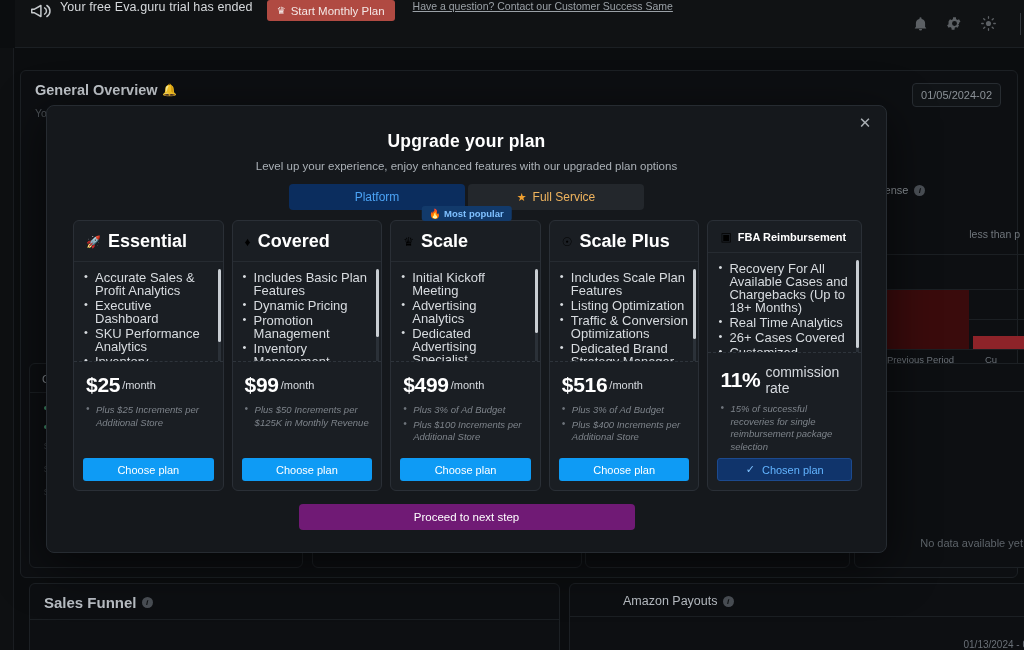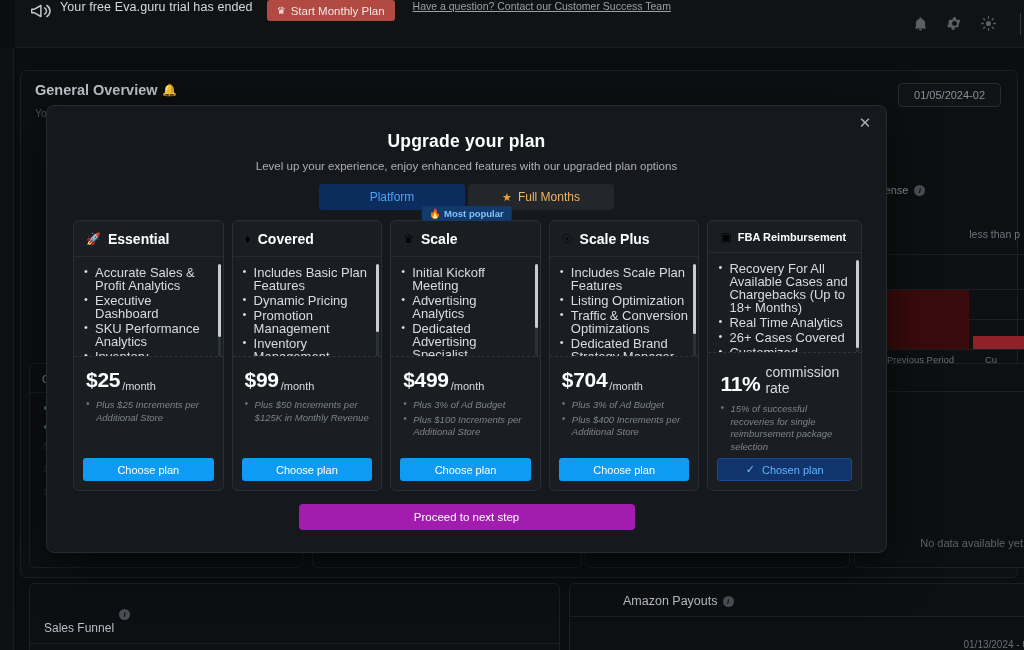--- a/index.html
+++ b/index.html
@@ -53,21 +53,21 @@
   .panel-sub { color: #4d5257; font-size: 10.5px; padding: 0 14px; }
   .info-dot {
     width: 11px; height: 11px; border-radius: 50%; background: #4a4f55;
     color: #0d0f12; font-size: 8px; font-weight: bold; display: inline-flex;
     align-items: center; justify-content: center; font-style: italic;
   }
   .bell-emoji { font-size: 12px; }
   .date-pill {
     position: absolute; right: 16px; top: 12px;
     border: 1px solid #272c31; border-radius: 4px; background: #111417;
-    color: #8b9197; font-size: 11px; padding: 5px 15px; white-space: nowrap;
+    color: #8b9197; font-size: 11px; padding: 5px 8px; white-space: nowrap;
   }
   .kpi-big { color: #dfe3e7; font-size: 19px; font-weight: 700; }
   .kpi-sub { color: #8a9096; font-size: 11px; }
   .kpi-note { color: #70767c; font-size: 10.5px; }
   .hline { height: 1px; background: #1b1f23; width: 100%; }
   .axis-lbl { color: #6a7077; font-size: 9.5px; }
   .nodata { color: #5d6369; font-size: 11px; }
   .bar-red-dark { background: #3a0b0c; }
   .bar-red { background: #8d2329; }
   .greendot { width: 4px; height: 4px; border-radius: 50%; background: #3f8f6a; }
@@ -87,21 +87,21 @@
   }
   .modal-title {
     text-align: center; color: #ffffff; font-size: 17.5px; font-weight: 700;
     margin-top: 25px; letter-spacing: .2px;
   }
   .modal-sub {
     text-align: center; color: #aab0b6; font-size: 11.5px; margin-top: 8px;
   }
   .seg-wrap { display: flex; justify-content: center; gap: 3px; margin-top: 12px; }
   .seg {
-    width: 146px; height: 26px; border-radius: 4px; border: none; cursor: pointer;
+    width: 176px; height: 26px; border-radius: 4px; border: none; cursor: pointer;
     font-size: 12px; font-family: "Liberation Sans", sans-serif;
     display: flex; align-items: center; justify-content: center; gap: 6px;
   }
   .seg-active { background: #0b2d5e; color: #4ba3f5; }
   .seg-inactive { background: #23272c; color: #f0b45e; }
   .star-ic { color: #f0a030; font-size: 11px; }
 
   .popular-badge {
     position: absolute; left: 50%; transform: translateX(-50%); top: 100px;
     background: #123a6b; color: #7fc0ff; font-size: 9.5px; font-weight: 700;
@@ -116,21 +116,21 @@
   .card {
     width: 152px; background: #1a1e23; border: 1px solid #2a2f36;
     border-radius: 6px; display: flex; flex-direction: column;
     height: 271px; position: relative;
   }
   .card.wide { width: 156px; }
   .card-head {
     display: flex; align-items: center; gap: 7px; padding: 10px 10px 9px 12px;
     border-bottom: 1px solid #262b31;
   }
-  .card-name { color: #ffffff; font-size: 14px; font-weight: 700; white-space: nowrap; }
+  .card-name { color: #ffffff; font-size: 18px; font-weight: 700; white-space: nowrap; }
   .card-name.small { font-size: 11px; }
   .plan-ic { font-size: 12px; line-height: 1; }
   .feat-wrap {
     position: relative; height: 100px; overflow: hidden; padding: 9px 10px 4px 9px;
     border-bottom: 1px dashed #2e343b;
   }
   ul.feats { list-style: none; }
   ul.feats li {
     color: #d8dce0; font-size: 13px; line-height: 13px; margin-bottom: 2px;
     padding-left: 12px; position: relative;
@@ -138,21 +138,21 @@
   ul.feats li:before {
     content: "\2022"; position: absolute; left: 1px; top: -1px; color: #d8dce0; font-size: 11px;
   }
   .scrollbar {
     position: absolute; right: 2px; top: 7px; width: 3px; height: 94px;
     background: #2b3138; border-radius: 2px;
   }
   .scrollbar > i {
     display: block; width: 3px; border-radius: 2px; background: #c9ced3;
   }
-  .price-row { padding: 11px 12px 0 12px; display: flex; align-items: flex-end; }
+  .price-row { padding: 11px 12px 0 12px; display: flex; align-items: center; }
   .price { color: #ffffff; font-size: 21px; font-weight: 800; letter-spacing: -.3px; }
   .per { color: #d6dadf; font-size: 11px; margin-left: 2px; }
   .per.rate { font-size: 14px; margin-left: 5px; }
   ul.notes { list-style: none; padding: 7px 11px 0 11px; }
   ul.notes li {
     color: #7d838a; font-size: 9.5px; font-style: italic; line-height: 12.5px;
     margin-bottom: 2px; padding-left: 11px; position: relative;
   }
   ul.notes li:before {
     content: "\2022"; position: absolute; left: 1px; top: -1px; color: #6e747b; font-size: 10px;
@@ -164,21 +164,21 @@
     display: flex; align-items: center; justify-content: center;
   }
   .choose-btn.chosen {
     background: #10346b; color: #62b4ff; gap: 7px; border: 1px solid #1c4a8f;
   }
   .check-ic { font-size: 11px; color: #7ec1ff; }
 
   .proceed-btn {
     position: absolute; left: 50%; transform: translateX(-50%); bottom: 22px;
     width: 336px; height: 26px; border: none; border-radius: 4px;
-    background: #a21caf; color: #ffffff; font-size: 11.5px; cursor: pointer;
+    background: #701a75; color: #ffffff; font-size: 11.5px; cursor: pointer;
     font-family: "Liberation Sans", sans-serif;
   }
 </style>
 </head>
 <body>
 
 <div id="root">
 
   <div class="topbar">
     <span class="megaphone">
@@ -186,21 +186,21 @@
         <path d="M3 10v4h3l7 4V6L6 10H3z"></path>
           <path d="M17 8.5a4 4 0 0 1 0 7"></path>
           <path d="M19.5 6a7 7 0 0 1 0 12"></path>
       </svg>
     </span>
     <span class="banner-text">Your free Eva.guru trial has ended</span>
     <button class="start-plan-btn">
       <span class="crown-sm">♛</span>
       <span>Start Monthly Plan</span>
     </button>
-    <span class="help-link">Have a question? Contact our Customer Success Team</span>
+    <span class="help-link">Have a question? Contact our Customer Success Same</span>
 
     <div class="topbar-right">
       <span class="tb-icon">
         <svg viewBox="0 0 24 24" width="17" height="17" fill="#9aa0a6">
             <path d="M12 22a2.2 2.2 0 0 0 2.2-2.2H9.8A2.2 2.2 0 0 0 12 22zm6.5-5.2v-5a6.5 6.5 0 0 0-5-6.3V4.8a1.5 1.5 0 1 0-3 0v.7a6.5 6.5 0 0 0-5 6.3v5L4 18.3v.9h16v-.9l-1.5-1.5z"></path>
           </svg>
       </span>
       <span class="tb-icon">
         <svg viewBox="0 0 24 24" width="17" height="17" fill="#9aa0a6">
             <path d="M19.4 13a7.6 7.6 0 0 0 0-2l2-1.6-2-3.4-2.4 1a7.6 7.6 0 0 0-1.7-1L15 3.2h-4l-.3 2.7a7.6 7.6 0 0 0-1.7 1l-2.4-1-2 3.4L4.6 11a7.6 7.6 0 0 0 0 2l-2 1.6 2 3.4 2.4-1a7.6 7.6 0 0 0 1.7 1l.3 2.7h4l.3-2.7a7.6 7.6 0 0 0 1.7-1l2.4 1 2-3.4-2-1.6zM13 15.5a3.5 3.5 0 1 1 0-7 3.5 3.5 0 0 1 0 7z" transform="translate(-1,0)"></path>
@@ -282,21 +282,21 @@
     <div class="panel" style="left:840px; top:315px; width:185px; height:205px;">
       <div class="panel-head" style="padding:9px 12px 7px 12px;">
         <span class="info-dot">i</span>
       </div>
       <div class="hline"></div>
       <span class="nodata" style="position:absolute; right:12px; bottom:18px;">No data available yet.</span>
     </div>
 
     <div class="panel" style="left:15px; top:535px; width:531px; height:110px;">
       <div class="panel-head" style="padding:10px 14px 8px 14px;">
-        <span class="panel-title" style="font-size:12px;font-weight:400;color:#b9bec4;margin-top:27px;">Sales Funnel</span>
+        <span class="panel-title" style="font-size:15px;font-weight:700;color:#b9bec4;">Sales Funnel</span>
         <span class="info-dot">i</span>
       </div>
       <div class="hline"></div>
     </div>
 
     <div class="panel" style="left:555px; top:535px; width:470px; height:110px;">
       <div class="panel-head" style="padding:10px 14px 8px 14px;">
         <span class="panel-title" style="font-size:12.5px;font-weight:400;color:#b9bec4;margin-left:39px;">Amazon Payouts</span>
         <span class="info-dot">i</span>
       </div>
@@ -310,21 +310,21 @@
 
     <div class="modal-title">Upgrade your plan</div>
     <div class="modal-sub">Level up your experience, enjoy enhanced features with our upgraded plan options</div>
 
     <div class="seg-wrap">
       <button class="seg seg-active">
         <span>Platform</span>
       </button>
       <button class="seg seg-inactive">
         <span class="star-ic">★</span>
-        <span>Full Months</span>
+        <span>Full Service</span>
       </button>
     </div>
 
     <div class="popular-badge">
       <span>🔥</span>
       <span>Most popular</span>
     </div>
 
     <div class="cards">
 
@@ -425,21 +425,21 @@
             <li>Includes Scale Plan Features</li>
             <li>Listing Optimization</li>
             <li>Traffic &amp; Conversion Optimizations</li>
             <li>Dedicated Brand Strategy Manager</li>
           </ul>
           <div class="scrollbar">
               <i style="height:74%"></i>
             </div>
         </div>
         <div class="price-row">
-          <span class="price">$704</span>
+          <span class="price">$516</span>
           <span class="per">/month</span>
         </div>
         <ul class="notes">
           <li>Plus 3% of Ad Budget</li>
           <li>Plus $400 Increments per Additional Store</li>
         </ul>
         <button class="choose-btn">
           <span>Choose plan</span>
         </button>
       </div>

